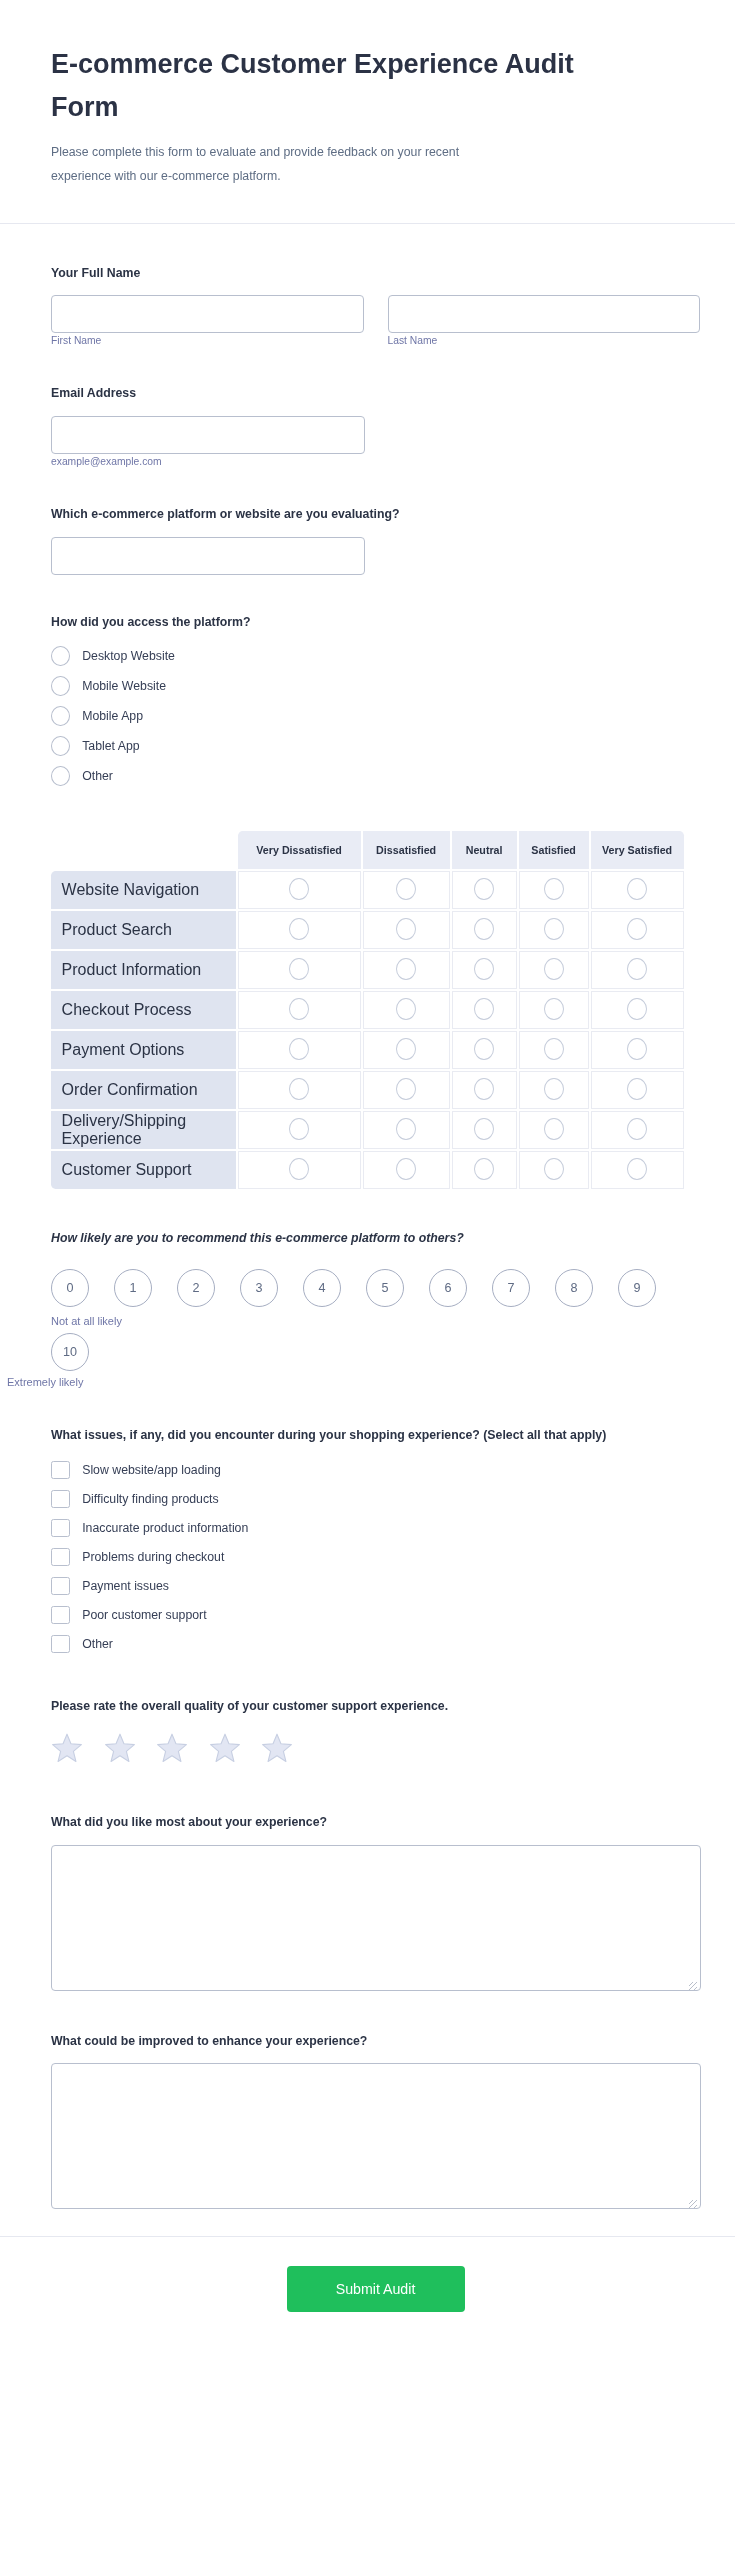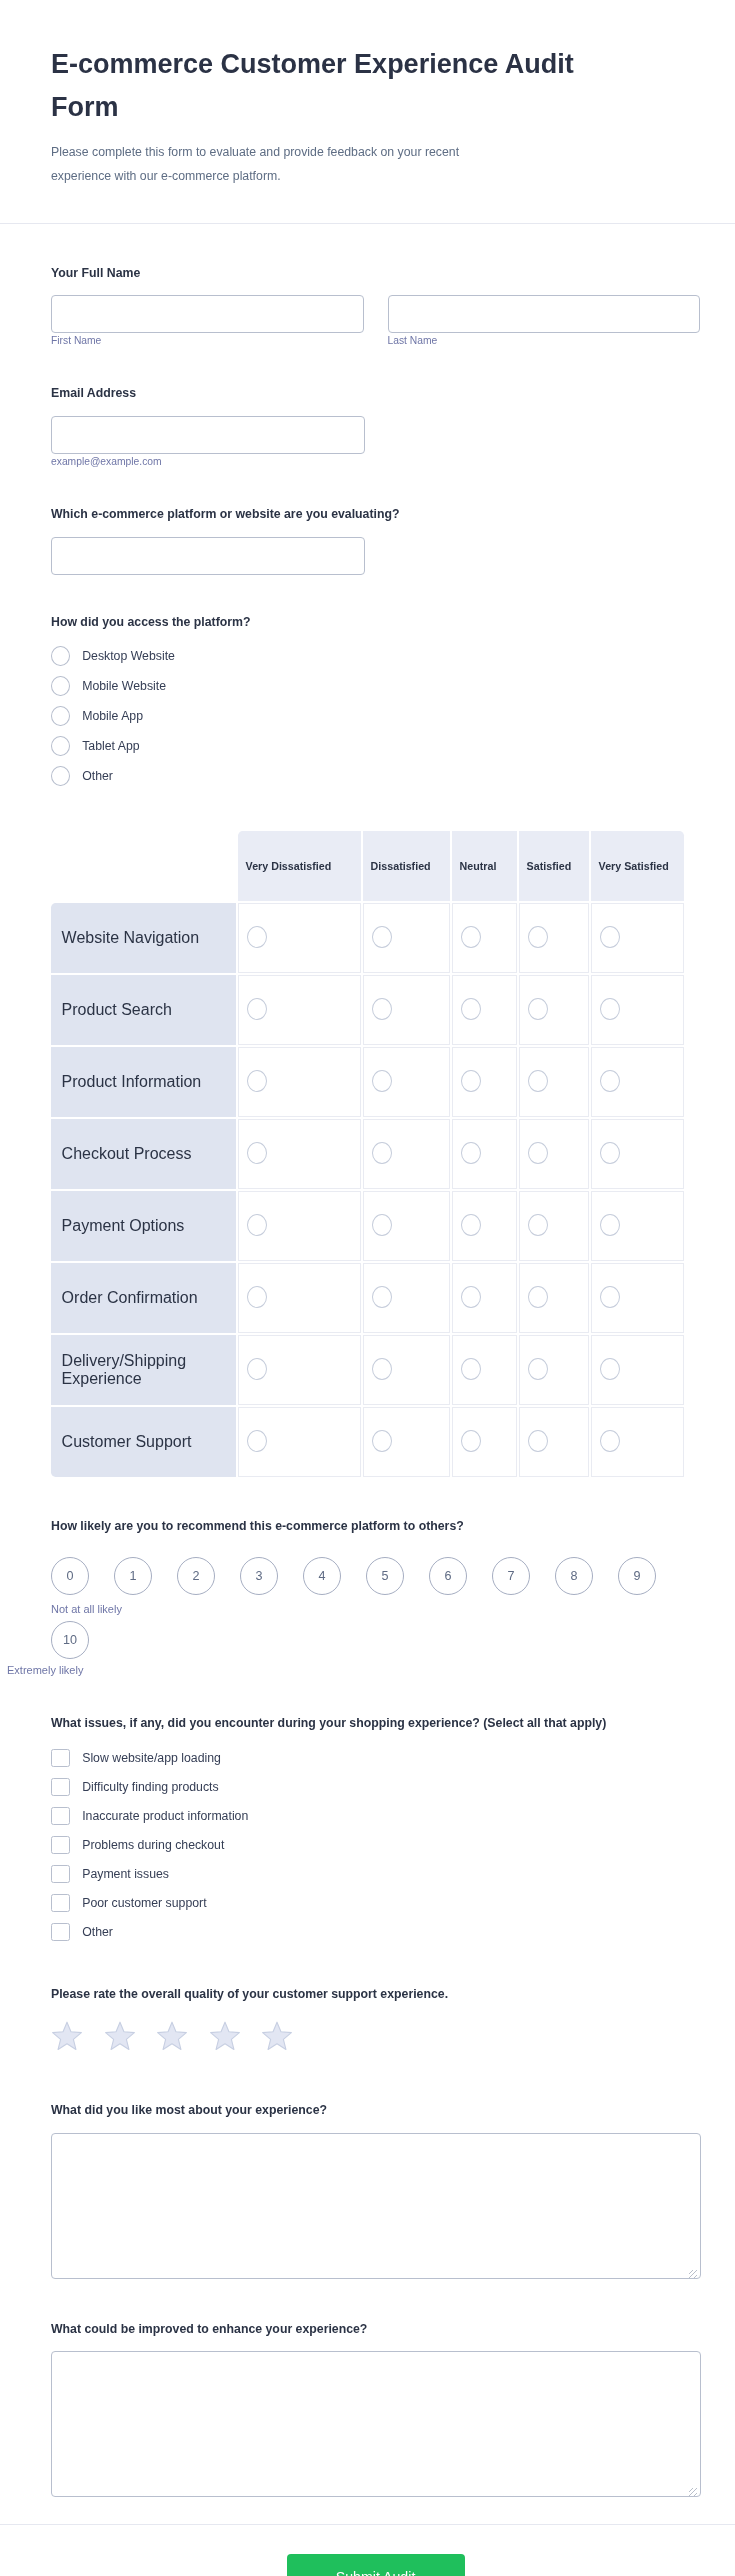--- a/index.html
+++ b/index.html
@@ -33,21 +33,21 @@
 
   
   .opt-row{display:flex;align-items:center;height:30px;}
   .check-row{height:29px;}
   .radio{width:16.6px;height:18px;border:0.8px solid #b8bfce;border-radius:50%;background:#fff;flex:0 0 auto;}
   .checkbox{width:16.6px;height:16.6px;border:0.8px solid #b8bfce;border-radius:2.4px;background:#fff;flex:0 0 auto;}
   .opt-label{margin-left:12.6px;font-size:12.3px;color:#353e55;}
 
   
   .matrix{border-collapse:separate;border-spacing:2.4px;margin-left:-2.4px;margin-top:1.6px;}
-  .matrix th,.matrix td{font-weight:normal;padding:16px 8px;text-align:left;vertical-align:middle;}
+  .matrix th,.matrix td{font-weight:normal;padding:0 8px;text-align:center;vertical-align:middle;}
   .matrix thead th{background:#e9ecf5;height:38px;font-size:10.7px;font-weight:600;color:#2b3345;}
   .matrix thead th.corner{background:transparent;}
   .matrix thead th:nth-child(2){border-top-left-radius:4.7px;}
   .matrix thead th:last-child{border-top-right-radius:4.7px;}
   .matrix tbody th{background:#dfe4f0;text-align:left;font-size:16px;font-weight:500;color:#2b3345;padding:0 11px;width:163px;margin-left:48px;}
   .matrix tbody tr:first-child th{border-top-left-radius:4.7px;}
   .matrix tbody tr:last-child th{border-bottom-left-radius:4.7px;}
   .matrix tbody td{background:#ffffff;border:0.8px solid #e9ebf2;height:36px;}
   .matrix .m-radio{display:inline-block;width:18px;height:20px;border:0.8px solid #c6cddb;border-radius:50%;background:#fff;}
   .col-vd{width:107px;} .col-d{width:71px;} .col-n{width:49px;} .col-s{width:54px;} .col-vs{width:77px;}
@@ -216,21 +216,21 @@
               <td><span class="m-radio"></span></td>
               <td><span class="m-radio"></span></td>
               <td><span class="m-radio"></span></td>
               <td><span class="m-radio"></span></td>
             </tr>
           </tbody>
       </table>
     </section>
 
     <section class="q-block">
-      <div class="q-label" style="margin-bottom:0;">How likely are you to recommend this e-commerce platform to others?</div>
+      <div class="q-label" style="margin-bottom:0;font-style:italic;">How likely are you to recommend this e-commerce platform to others?</div>
       <div class="nps-row">
           <div class="nps-circle">0</div>
           <div class="nps-circle">1</div>
           <div class="nps-circle">2</div>
           <div class="nps-circle">3</div>
           <div class="nps-circle">4</div>
           <div class="nps-circle">5</div>
           <div class="nps-circle">6</div>
           <div class="nps-circle">7</div>
           <div class="nps-circle">8</div>

